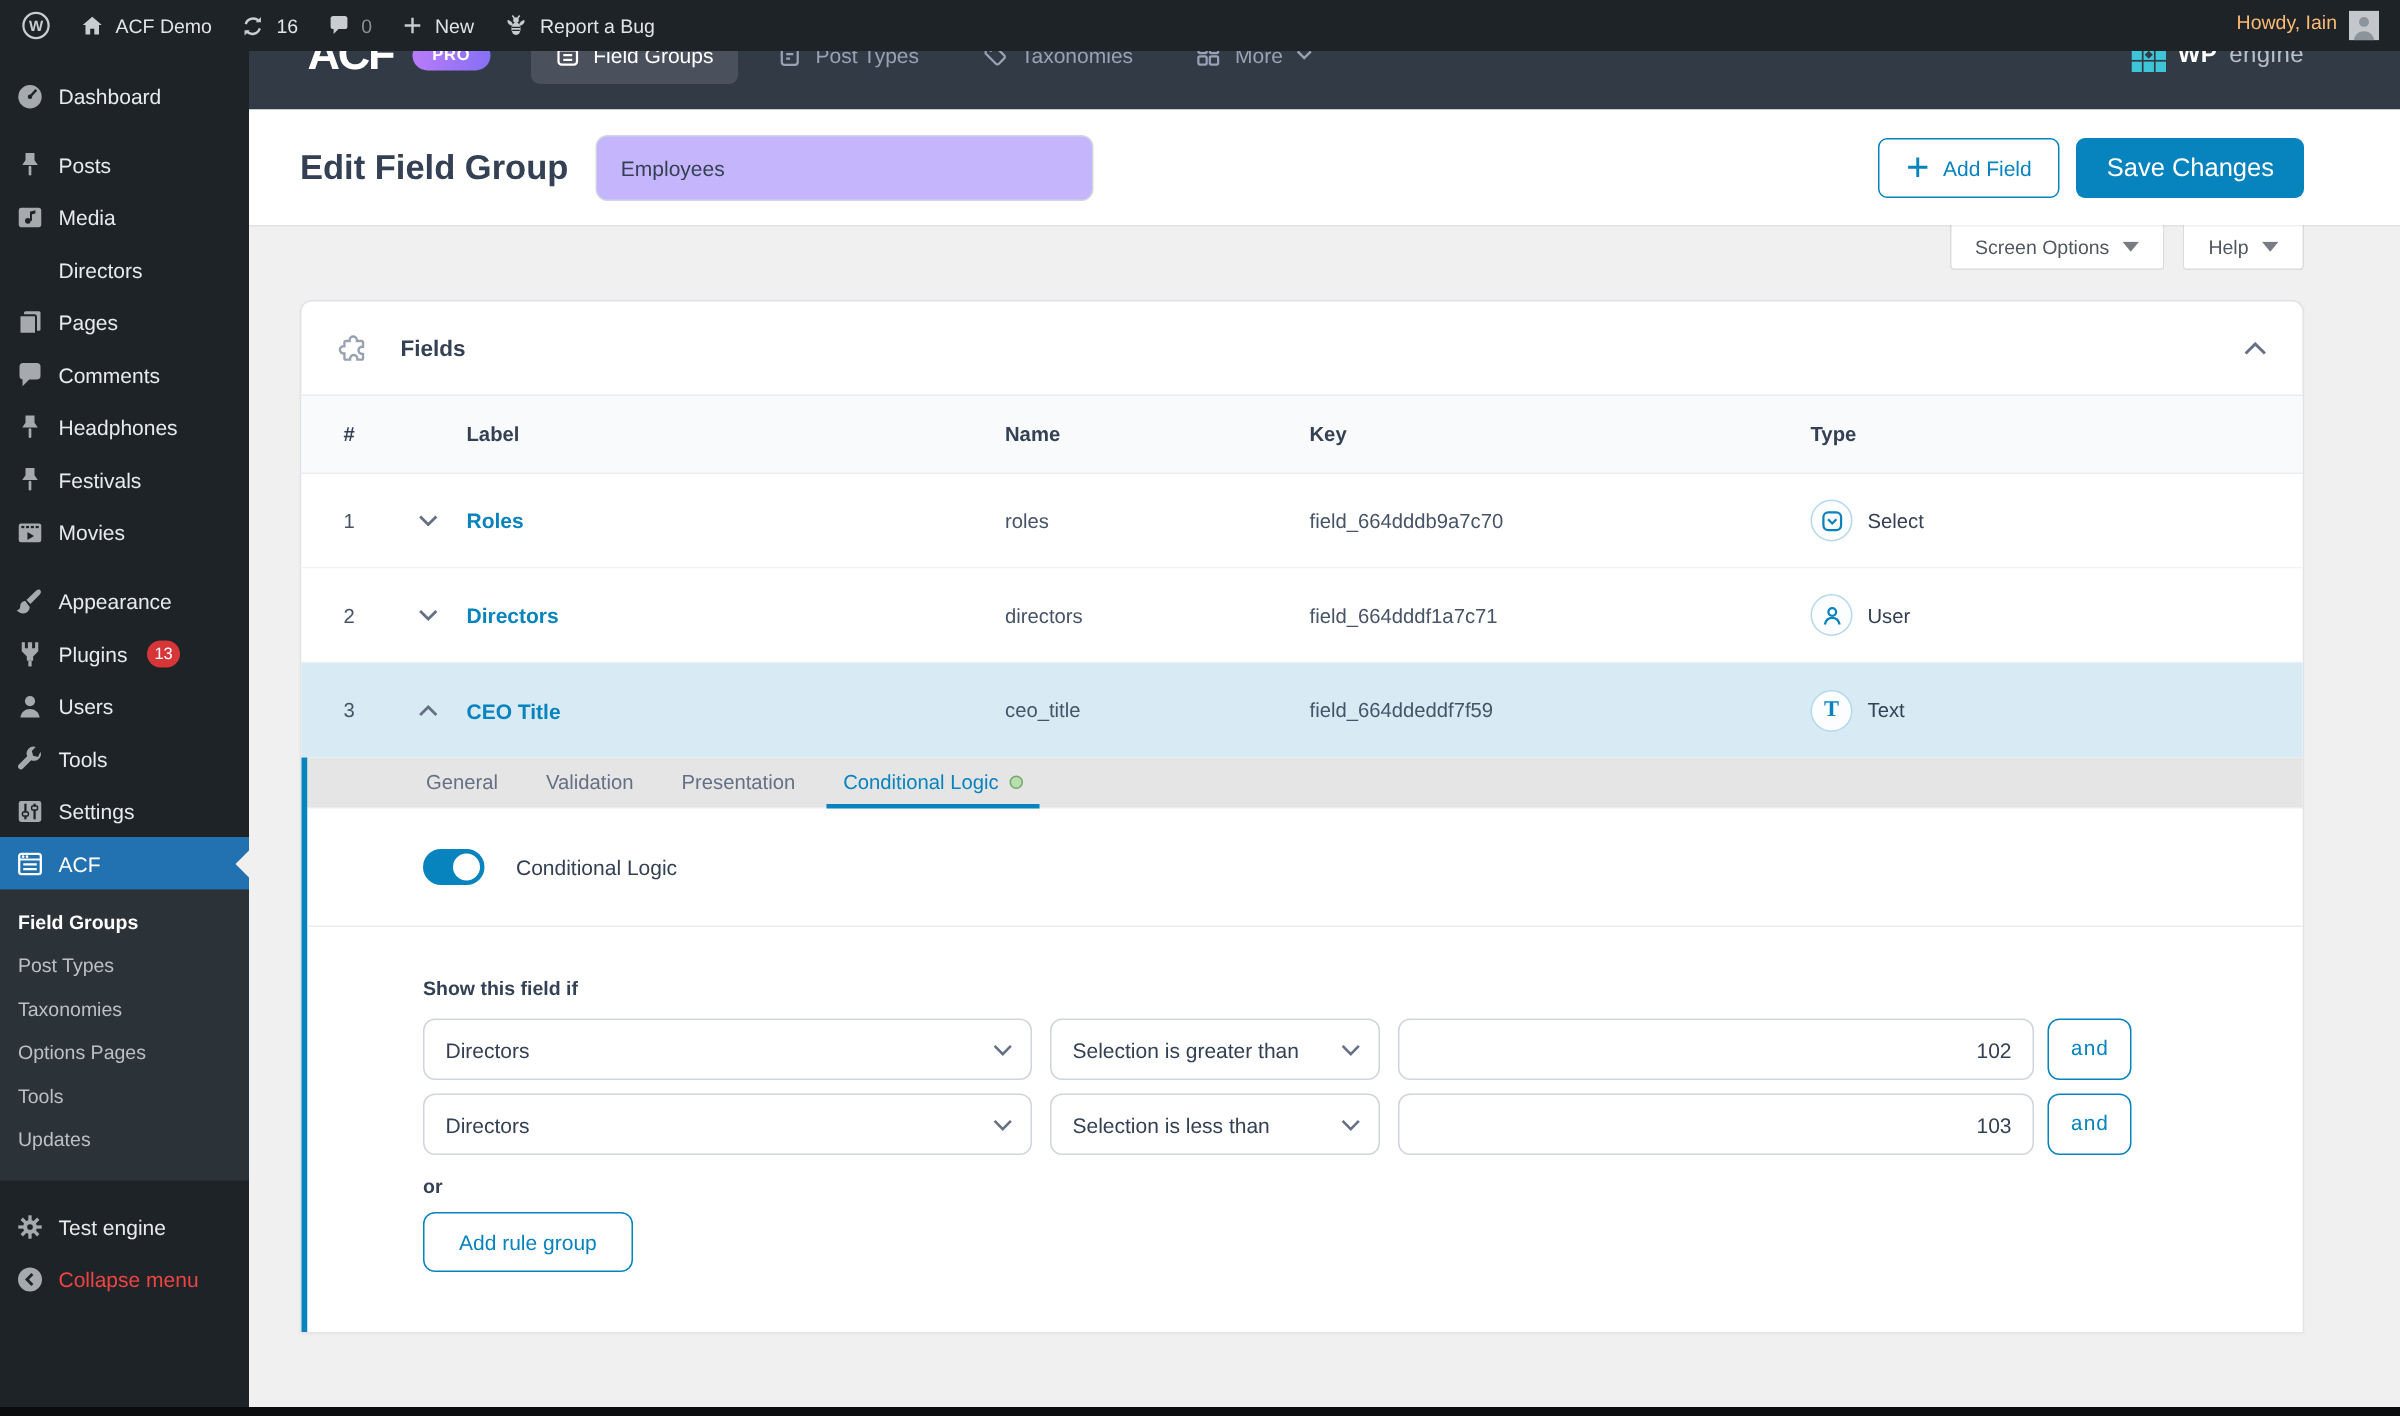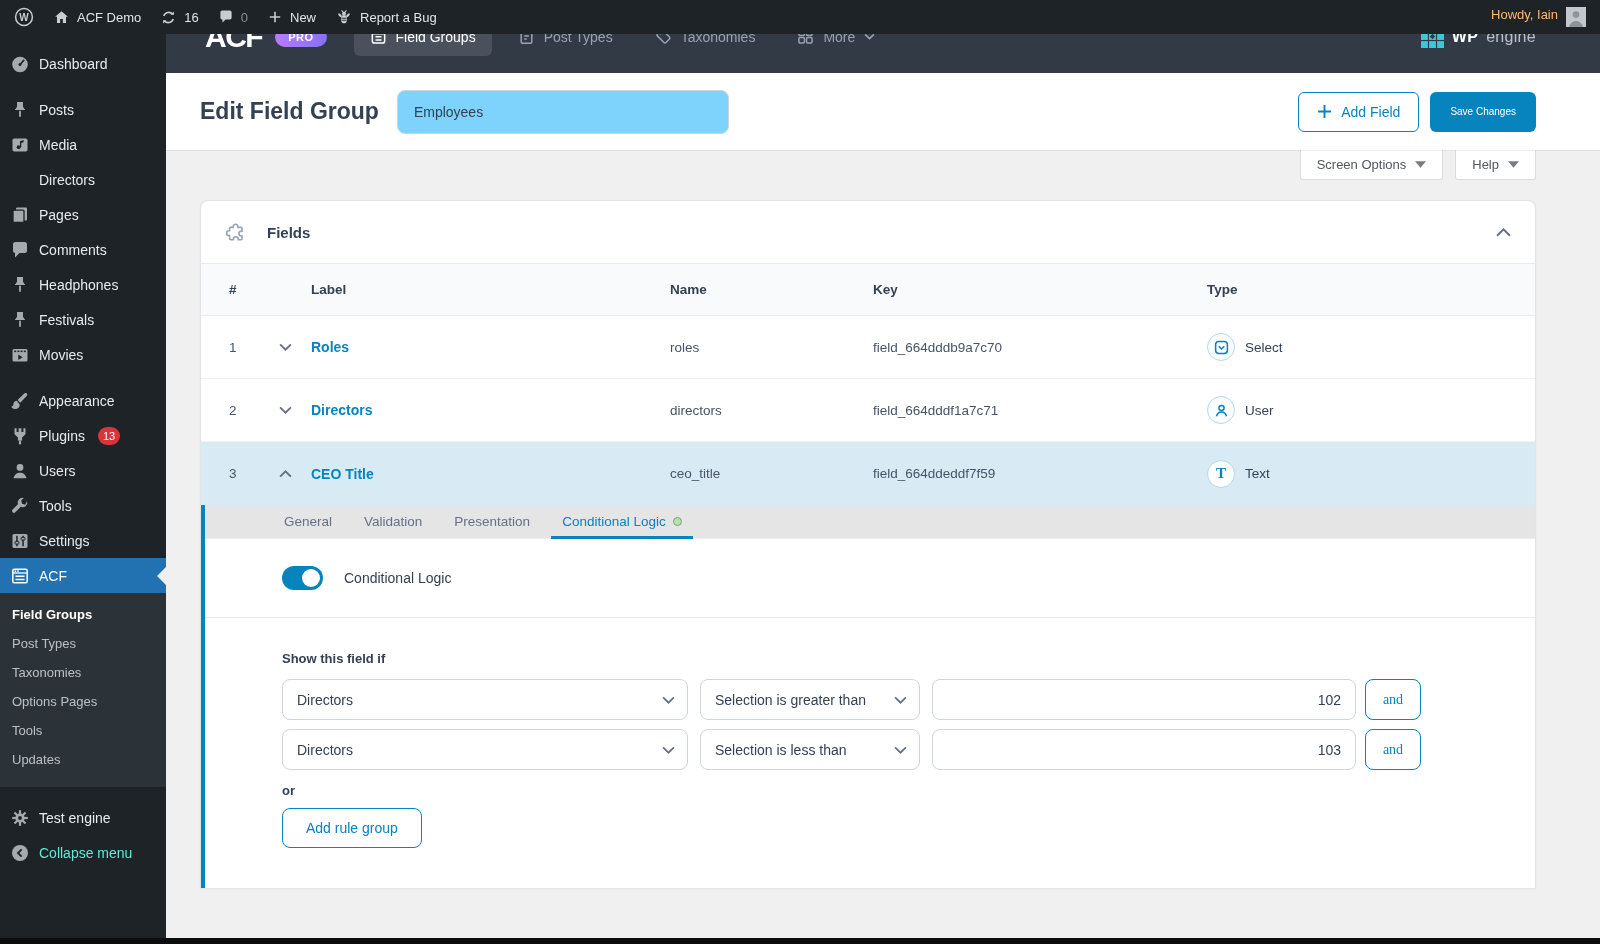--- a/index.html
+++ b/index.html
@@ -26,21 +26,21 @@
   .menu-item.active { background:#2271b1; color:#fff; }
   .menu-arrow { position:absolute; right:0; top:50%; transform:translateY(-50%);
     width:0; height:0; border-top:9px solid transparent; border-bottom:9px solid transparent;
     border-right:9px solid #f0f0f1; }
   .badge { margin-left:4px; min-width:18px; height:18px; border-radius:9px; background:#d63638;
     color:#fff; font-size:11px; display:flex; align-items:center; justify-content:center; padding:0 5px; }
   .submenu { background:#2c3338; padding:7px 0 13px; }
   .submenu-item { padding:7px 12px; font-size:13px; color:#bcc0c4; cursor:pointer; line-height:15px; }
   .submenu-item.current { color:#fff; font-weight:700; }
   .sidebar-footer { margin-top:13px; }
-  .collapse-item { color:#5eead4; }
+  .collapse-item { color:#ef4444; }
 
   
   .main { margin-left:166px; }
 
   
   .acf-header { height:73px; background:#323a46; display:flex; align-items:center; padding:0 64px 0 39px; }
   .acf-logo { color:#fff; font-size:30px; font-weight:800; letter-spacing:-1.5px; cursor:pointer; }
   .pro-badge { margin-left:13px; padding:4px 13px; border-radius:999px; font-size:11px; font-weight:700;
     color:#fff; letter-spacing:.5px; background:linear-gradient(100deg,#bb7cf9,#8470f5); }
   .acf-nav { display:flex; align-items:center; gap:10px; margin-left:27px; }
@@ -50,27 +50,27 @@
   .acf-nav-item.active { background:rgba(255,255,255,.12); color:#fff; font-weight:500; }
   .wpengine { margin-left:auto; display:flex; align-items:center; gap:8px; cursor:default; }
   .wpengine .wp { color:#fff; font-weight:700; font-size:16px; letter-spacing:.3px; }
   .wpengine .engine { color:#b9c0c9; font-size:16px; letter-spacing:.3px; }
 
   
   .page-header { height:77px; background:#fff; display:flex; align-items:center; padding:0 64px 0 34px;
     box-shadow:0 1px 0 rgba(16,24,40,.06); position:relative; z-index:2; }
   .page-title { font-size:23px; font-weight:600; color:#344054; white-space:nowrap; }
   .title-input { margin-left:18px; width:332px; height:44px; border:1px solid #d0d5dd; border-radius:8px;
-    padding:0 16px; font-size:14px; color:#344054; font-family:inherit; background:#7dd3fc; }
+    padding:0 16px; font-size:14px; color:#344054; font-family:inherit; background:#c4b5fd; }
   .header-actions { margin-left:auto; display:flex; align-items:center; gap:11px; }
   .btn-add-field { height:40px; padding:0 18px; display:flex; align-items:center; gap:9px;
     border:1px solid #0783be; border-radius:6px; background:#fff; color:#0783be;
     font-size:14px; font-weight:500; font-family:inherit; cursor:pointer; }
   .btn-save { height:40px; padding:0 20px; border:none; border-radius:6px; background:#0783be;
-    color:#fff; font-size:10px; font-weight:500; font-family:inherit; cursor:pointer; }
+    color:#fff; font-size:17px; font-weight:500; font-family:inherit; cursor:pointer; }
 
   
   .content { position:relative; }
   .screen-tabs { display:flex; justify-content:flex-end; gap:12px; padding-right:64px; }
   .screen-tab { height:30px; background:#fff; border:1px solid #dcdcde; border-top:none;
     border-radius:0 0 3px 3px; display:flex; align-items:center; gap:9px; padding:0 16px;
     color:#50575e; font-size:13px; cursor:pointer; }
 
   
   .panel { margin:20px 64px 0 34px; background:#fff; border:1px solid #e0e3e7; border-bottom:none;
@@ -113,21 +113,21 @@
   .show-if { font-size:13px; font-weight:700; color:#344054; margin-bottom:13px; }
   .rule-row { display:flex; align-items:center; gap:12px; margin-bottom:9px; }
   .fake-select { position:relative; height:41px; border:1px solid #d0d5dd; border-radius:8px; background:#fff;
     display:flex; align-items:center; padding:0 34px 0 14px; font-size:14px; color:#344054; cursor:pointer; }
   .fs-field { width:406px; }
   .fs-op { width:220px; }
   .fs-chevron { position:absolute; right:12px; top:50%; transform:translateY(-50%); display:flex; }
   .rule-value { width:424px; height:41px; border:1px solid #d0d5dd; border-radius:8px; padding:0 14px;
     font-size:14px; color:#344054; font-family:inherit;text-align:right; }
   .and-btn { width:56px; height:41px; margin-left:-3px; border:1px solid #0783be; border-radius:8px;
-    background:#fff; color:#0783be; font-size:14px; font-family:Liberation Serif, serif; cursor:pointer; }
+    background:#fff; color:#0783be; font-size:14px; font-family:Liberation Mono, monospace; cursor:pointer; }
   .or-label { font-size:13px; font-weight:700; color:#344054; margin:13px 0 10px; }
   .add-rule-group { height:40px; padding:0 23px; border:1px solid #0783be; border-radius:8px; background:#fff;
     color:#0783be; font-size:14px; font-weight:500; font-family:inherit; cursor:pointer; }
 
   .window-edge { position:fixed; left:0; right:0; bottom:0; height:6px; background:#0b0c0d; z-index:100; }
 </style>
 </head>
 <body>
 
 <header class="admin-bar">

